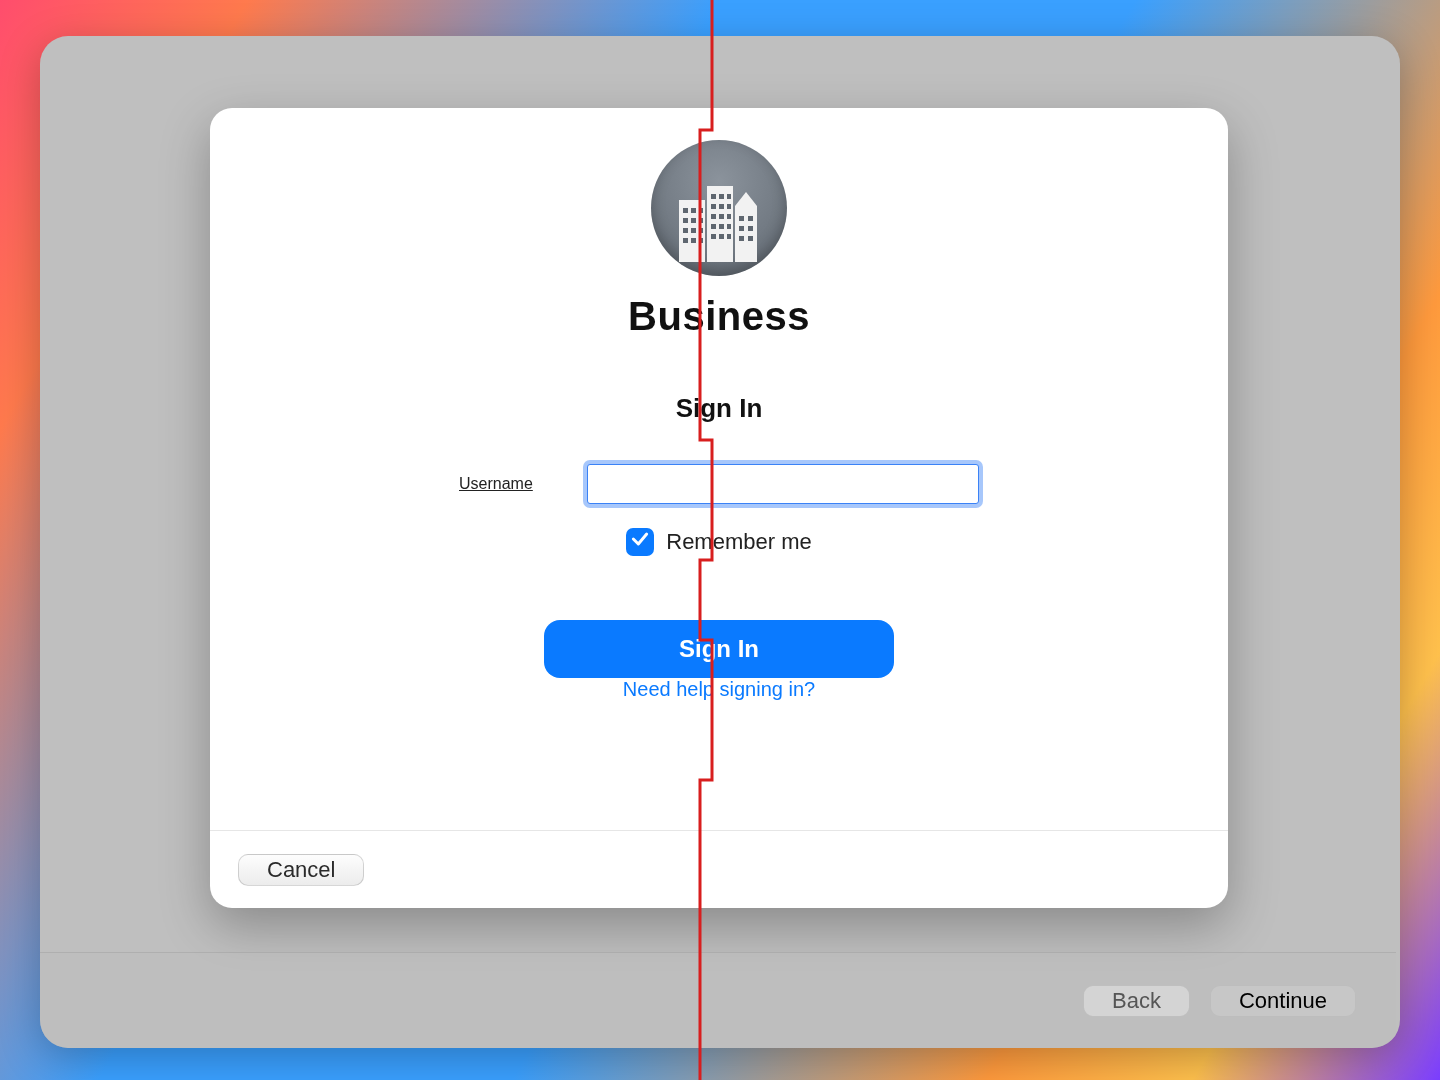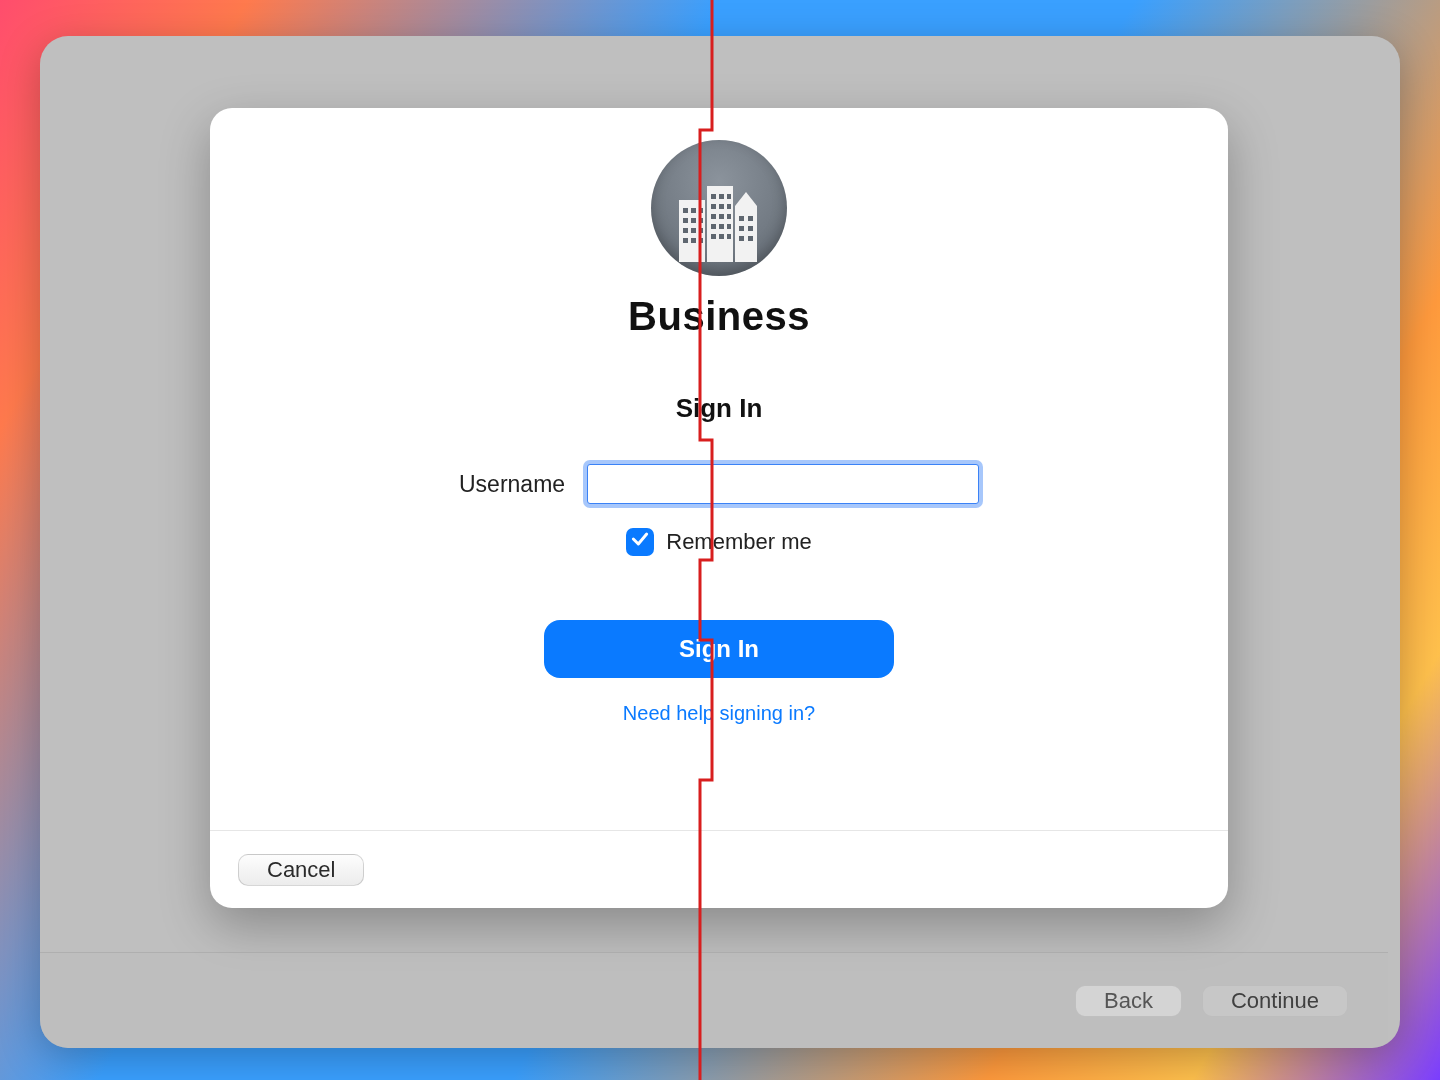--- a/index.html
+++ b/index.html
@@ -23,21 +23,21 @@
     overflow: hidden;
   }
 
   .outer-body {
     position: absolute;
     left: 0; top: 0; right: 0; bottom: 96px;
   }
 
   .outer-footer {
     position: absolute;
-    left: 0; right: 12px; bottom: 0; height: 96px;
+    left: 0; right: 4px; bottom: 0; height: 96px;
     background: rgba(190,190,190,.5);
     border-top: 1px solid rgba(0,0,0,.08);
     display: flex;
     align-items: center;
     justify-content: flex-end;
     padding-right: 40px;
     gap: 20px;
   }
 
   .mac-btn {
@@ -51,21 +51,21 @@
     cursor: pointer;
   }
   .mac-btn.dim {
     background: rgba(255,255,255,.35);
     border: 1px solid rgba(0,0,0,.1);
     color: #555;
   }
   .mac-btn.disabled {
     background: rgba(255,255,255,.15);
     border: 1px solid rgba(0,0,0,.05);
-    color: #404040;
+    color: #000000;
     cursor: default;
     text-align: right;
   }
 
   
   .sheet {
     position: absolute;
     left: 170px; top: 72px;
     width: 1018px; height: 800px;
     background: #fff;
@@ -118,22 +118,23 @@
     width: 520px;
   }
   .row {
     display: flex;
     align-items: center;
     margin-bottom: 16px;
   }
   .row label {
     width: 128px;
     text-align: left;
-    font-size: 23px;
+    font-size: 16px;
     color: #222;
+    text-decoration: underline;
   }
   .row input[type=text], .row input[type=password] {
     flex: 1;
     height: 40px;
     border: 1px solid #cfcfd4;
     border-radius: 3px;
     font-size: 20px;
     padding: 0 8px;
     background: #fff;
   }
@@ -165,21 +166,20 @@
     width: 350px; height: 58px;
     border: none;
     border-radius: 16px;
     background: #0a7aff;
     color: #fff;
     font-size: 24px;
     font-weight: 600;
     cursor: pointer;
   }
   .help-link {
-    margin-top: 24px;
     font-size: 20px;
     color: #0a7aff;
     text-decoration: none;
     cursor: pointer;
   }
 
   
   .redline {
     position: absolute;
     left: 0; top: 0;

